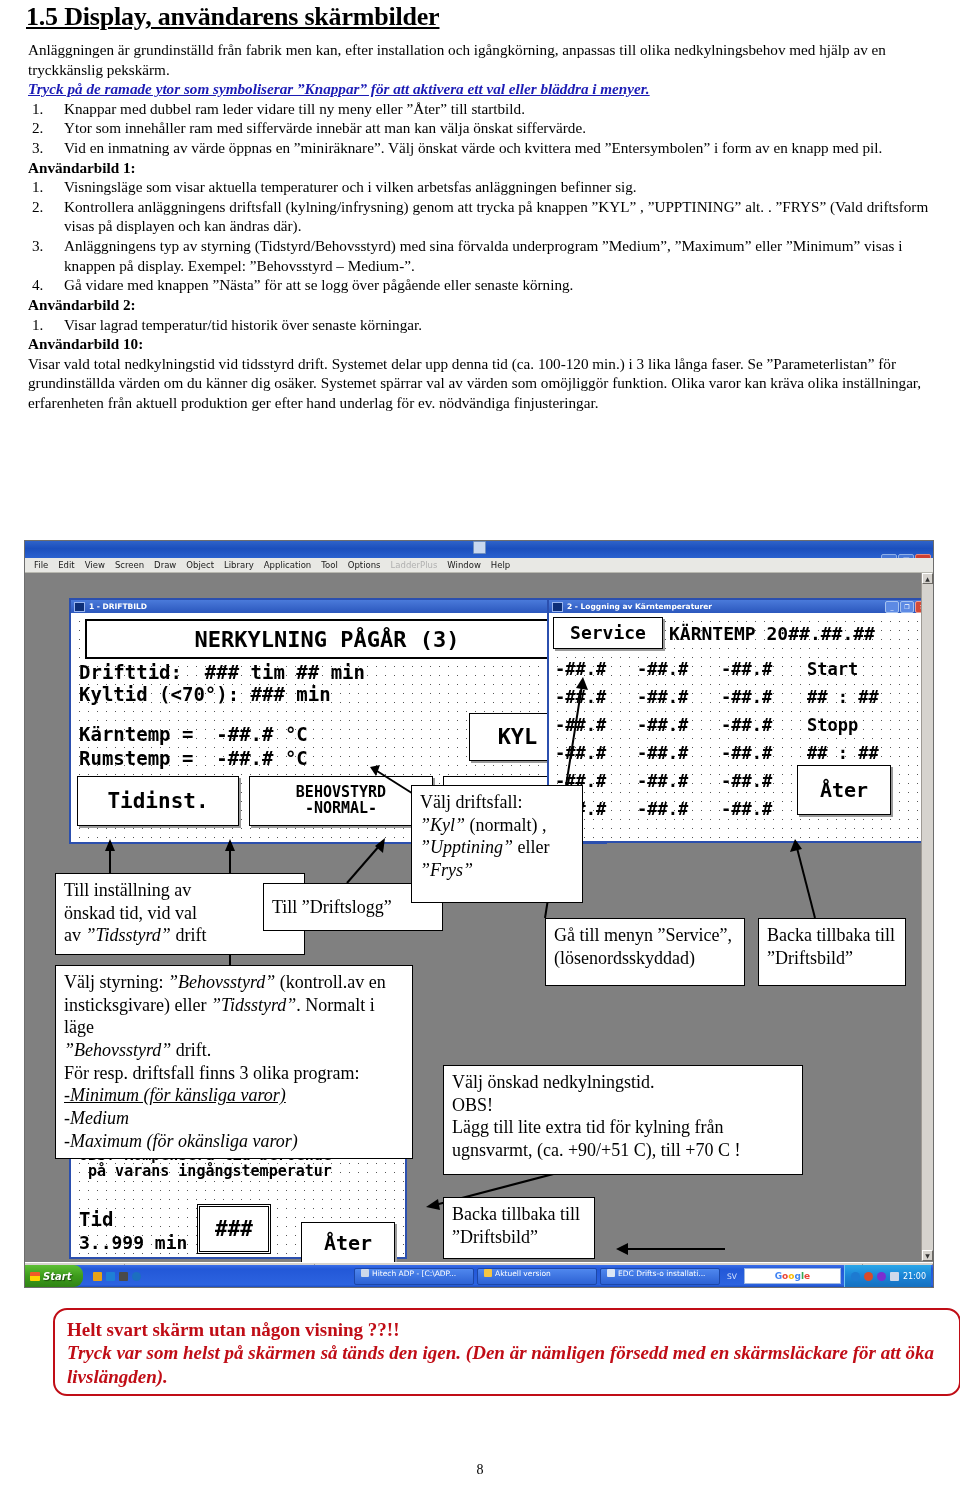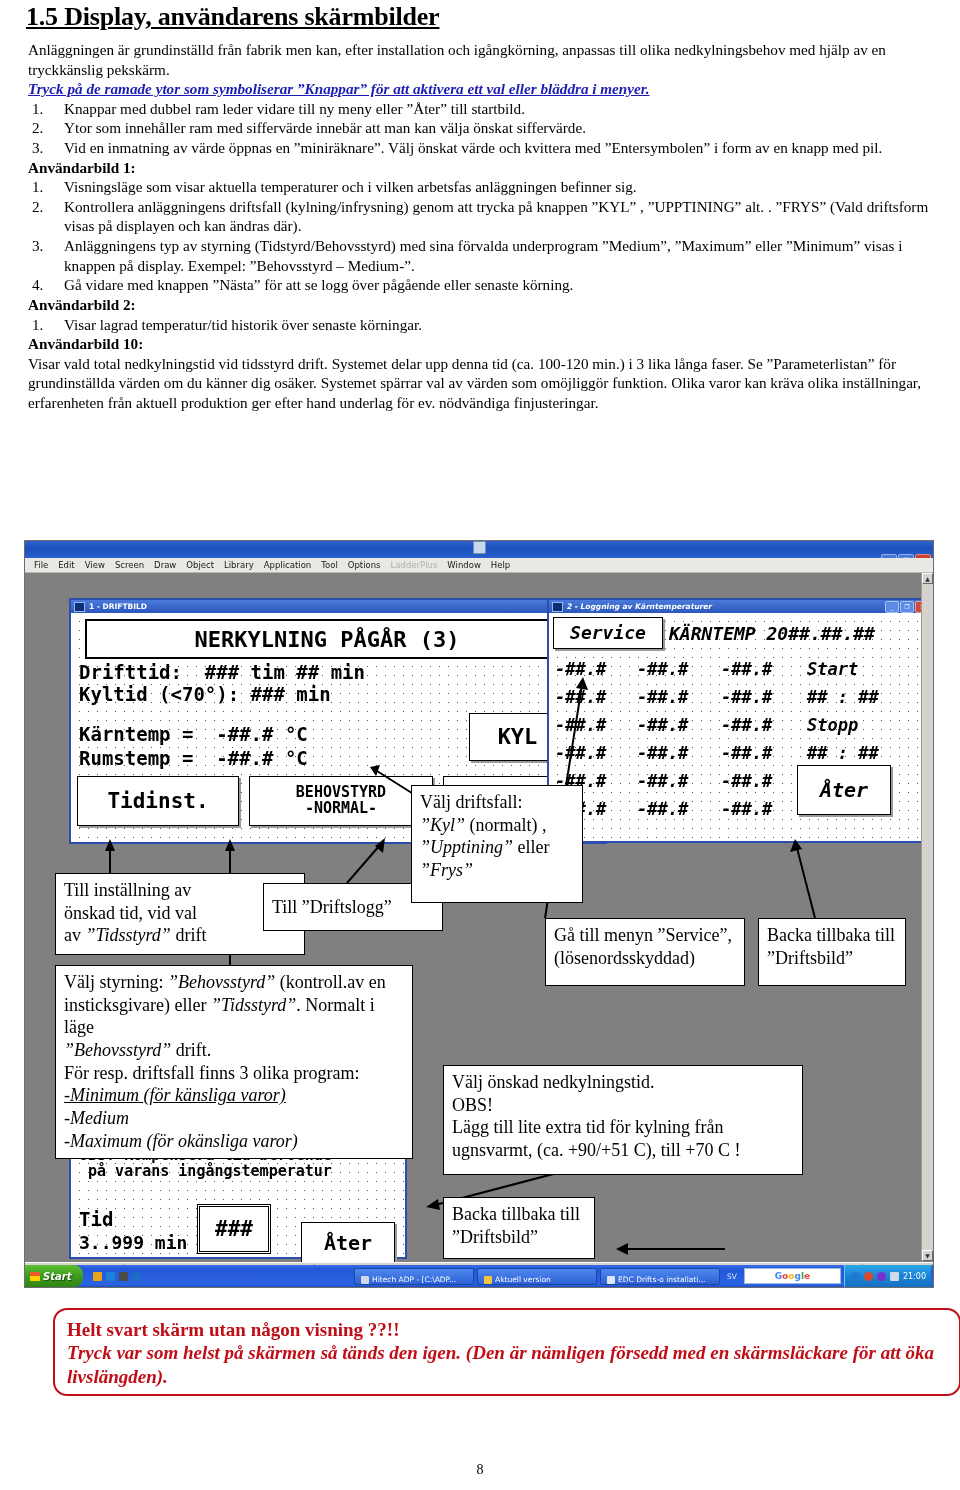--- a/index.html
+++ b/index.html
@@ -121,21 +121,21 @@
     background:linear-gradient(to bottom,#5dbf34 0%,#3d9c1c 50%,#2f8414 100%);
     border-radius:0 9px 9px 0;font-weight:bold;font-style:italic;font-size:10px;
     text-shadow:1px 1px 1px rgba(0,0,0,.5);
   }
   .flag{width:10px;height:9px;background:
       linear-gradient(to bottom,#f05a28 0 50%,#ffd400 50% 100%);border-radius:1px;}
   #quicklaunch{display:flex;gap:4px;padding:0 8px 0 10px;align-items:center;}
   .ql{width:9px;height:9px;border-radius:1px;}
   .tb-tasks{display:flex;gap:3px;margin-left:auto;align-items:center;padding-right:2px;}
   .tb-task{
-    display:flex;align-items:flex-end;gap:3px;
+    display:flex;align-items:flex-start;gap:3px;
     height:17px;padding:0 6px;width:120px;box-sizing:border-box;
     background:linear-gradient(to bottom,#4f87ee,#2d62d4);
     border:1px solid #1c47a8;border-radius:2px;
     font-size:7.5px;white-space:nowrap;overflow:hidden;
   }
   .tb-task .ti{width:8px;height:8px;flex:0 0 auto;border-radius:1px;}
   #tray{
     display:flex;align-items:center;gap:4px;height:22px;padding:0 5px 0 6px;
     background:linear-gradient(to bottom,#2aa7e8 0%,#1b84d6 50%,#1470c0 100%);
     border-left:1px solid #6fc6f2;font-size:8px;
@@ -300,21 +300,21 @@
 
           <div class="lcd-btn" style="left:178px;top:163px;width:182px;height:48px;font-size:15px;flex-direction:column;">
             <span>BEHOVSTYRD</span>
             <span>-NORMAL-</span>
           </div>
 
           <div class="lcd-btn" style="left:372px;top:163px;width:140px;height:48px;font-size:21px;">Nästa</div>
         </div>
       </div>
 
-      <div class="hmi-window" style="left:522px;top:25px;width:386px;height:245px;font-style:italic;">
+      <div class="hmi-window" style="left:522px;top:25px;width:386px;height:245px;">
         <div class="hmi-tb">
           <span class="hicon"></span>
           <span class="htitle">2 - Loggning av Kärntemperaturer</span>
           <span class="hbtns">
             <span class="hb">_</span>
             <span class="hb">❐</span>
             <span class="hb close">✕</span>
           </span>
         </div>
         <div class="hmi-body">

